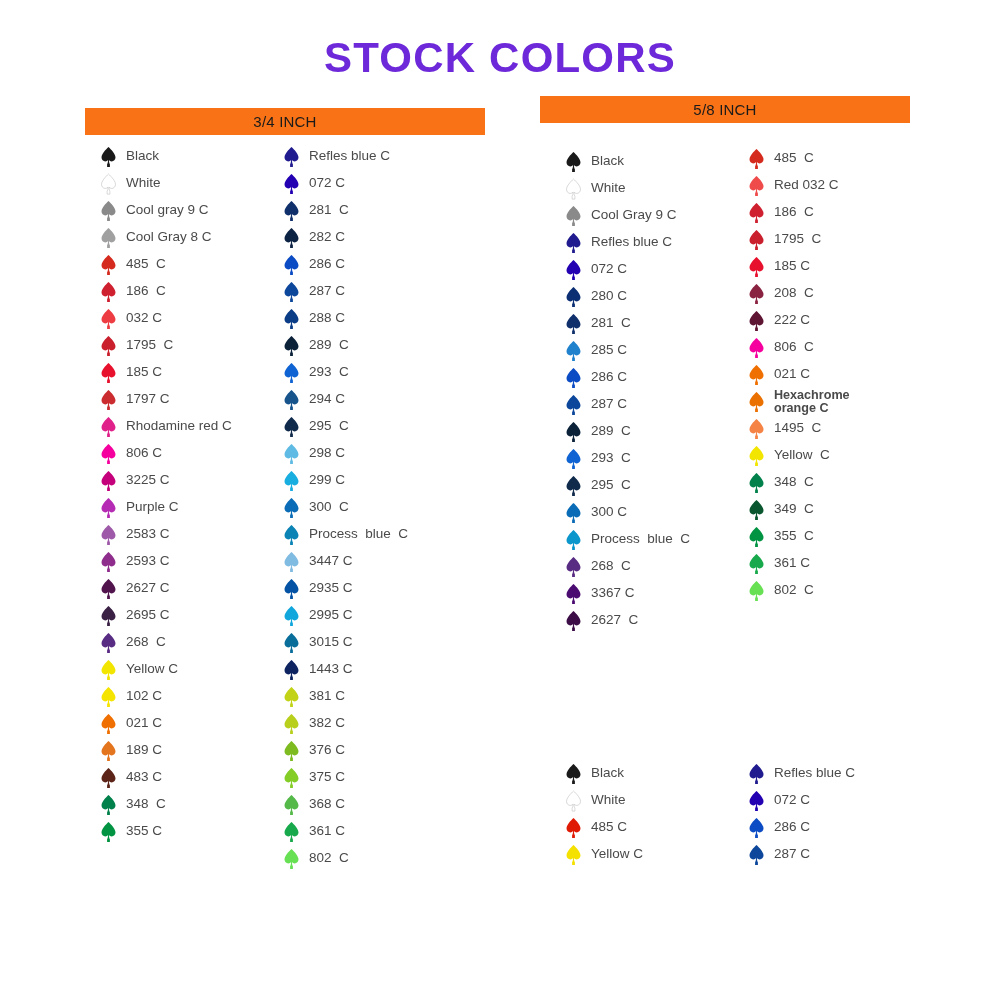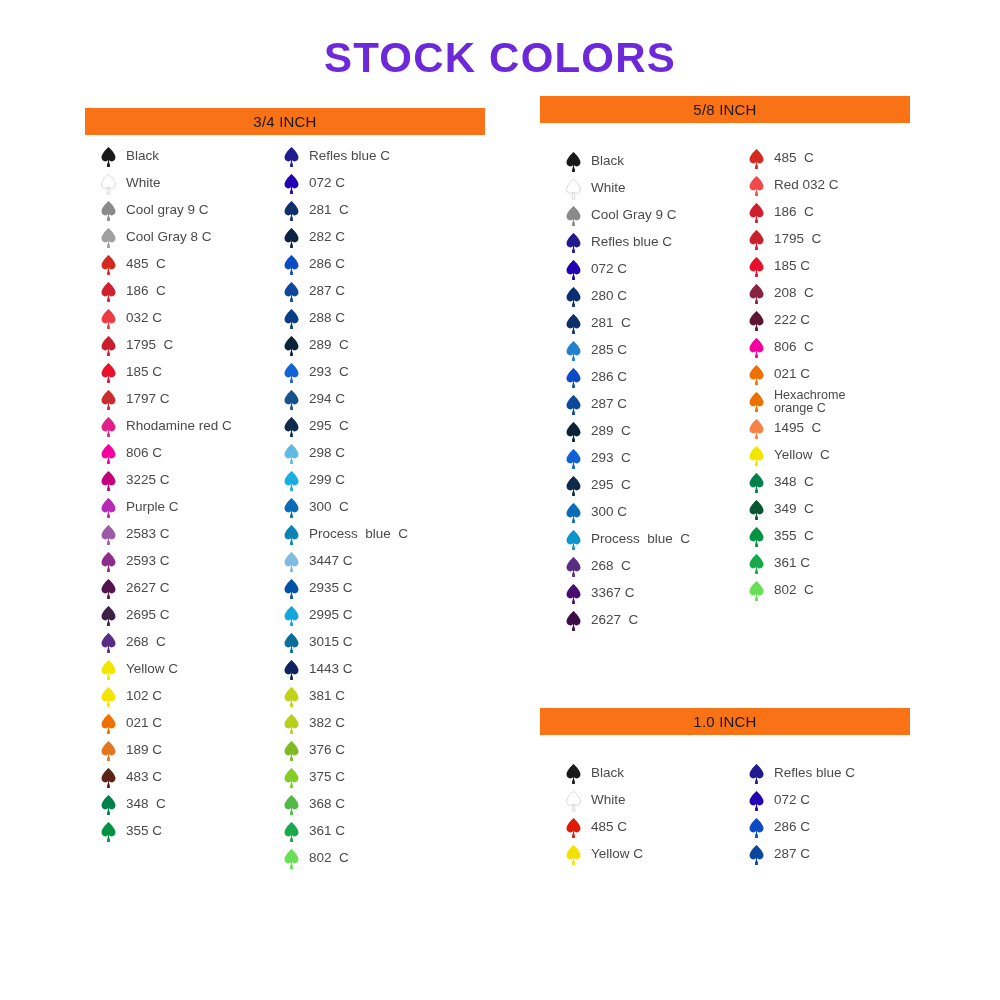--- a/index.html
+++ b/index.html
@@ -43,21 +43,21 @@
   #hdr-10  { left: 540px; top: 708px; width: 370px; }
 
   .col {
     position: absolute;
   }
   .swatch-row {
     display: flex;
     align-items: center;
     height: 27px;
   }
-  .swatch-row.two-line { height: 27px; }
+  .swatch-row.two-line { height: 27px; font-weight: bold; }
 
   .spade {
     width: 17px;
     height: 22px;
     flex: 0 0 17px;
     margin-right: 9px;
     position: relative;
   }
   .spade svg { display: block; width: 17px; height: 22px; }
 
@@ -85,21 +85,20 @@
 </style>
 </head>
 <body>
 
 <div id="page">
 
   <div id="main-title">STOCK COLORS</div>
 
   <div class="section-header" id="hdr-34">3/4 INCH</div>
   <div class="section-header" id="hdr-58">5/8 INCH</div>
-  <div class="section-header" id="hdr-10">1.0 INCH</div>
 
   <div class="col" id="c34a">
       <div class="swatch-row">
         <span class="spade">
           <svg viewBox="0 0 34 44" xmlns="http://www.w3.org/2000/svg">
             <path d="M17 2 C17 2 3 14.2 3 22.6 C3 27.6 6.6 30.9 10.6 30.9 C13.1 30.9 15.1 29.7 16.1 28.2 C16.1 31.9 15.4 34.6 14.2 36.6 L14.2 42.2 L19.8 42.2 L19.8 36.6 C18.6 34.6 17.9 31.9 17.9 28.2 C18.9 29.7 20.9 30.9 23.4 30.9 C27.4 30.9 31 27.6 31 22.6 C31 14.2 17 2 17 2 Z" fill="#1a1a1a" stroke="none" stroke-width="0"></path>
           </svg>
         </span>
         <span class="swatch-label">Black</span>
       </div>

